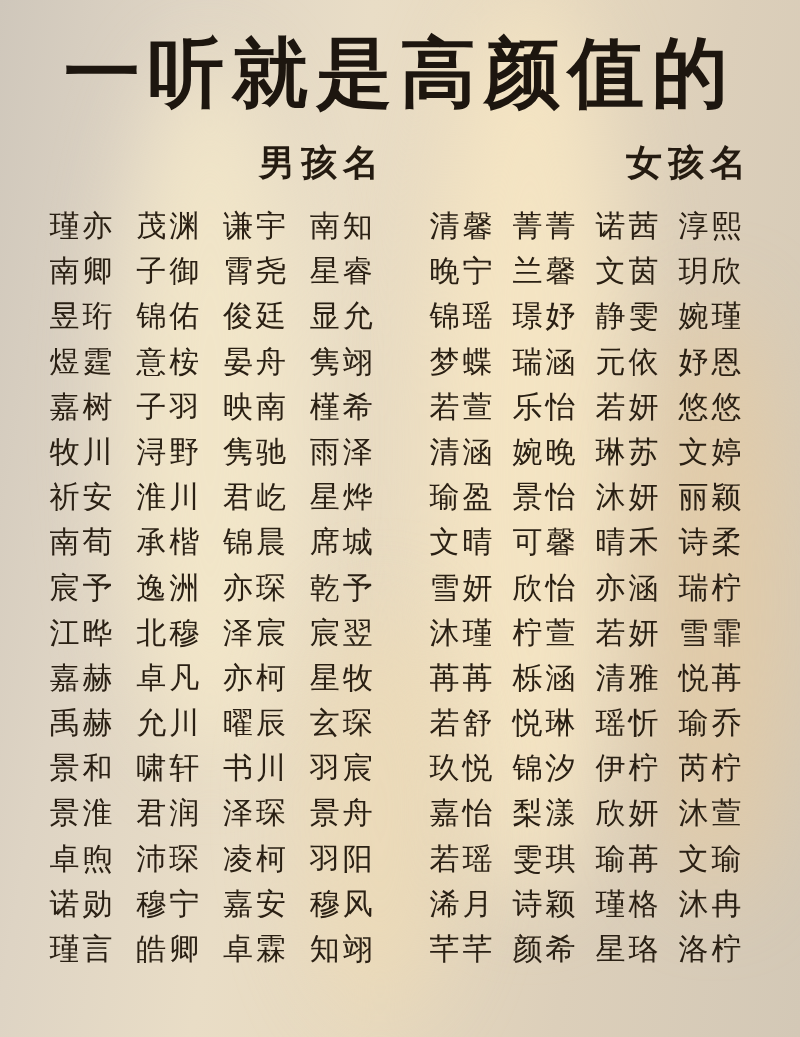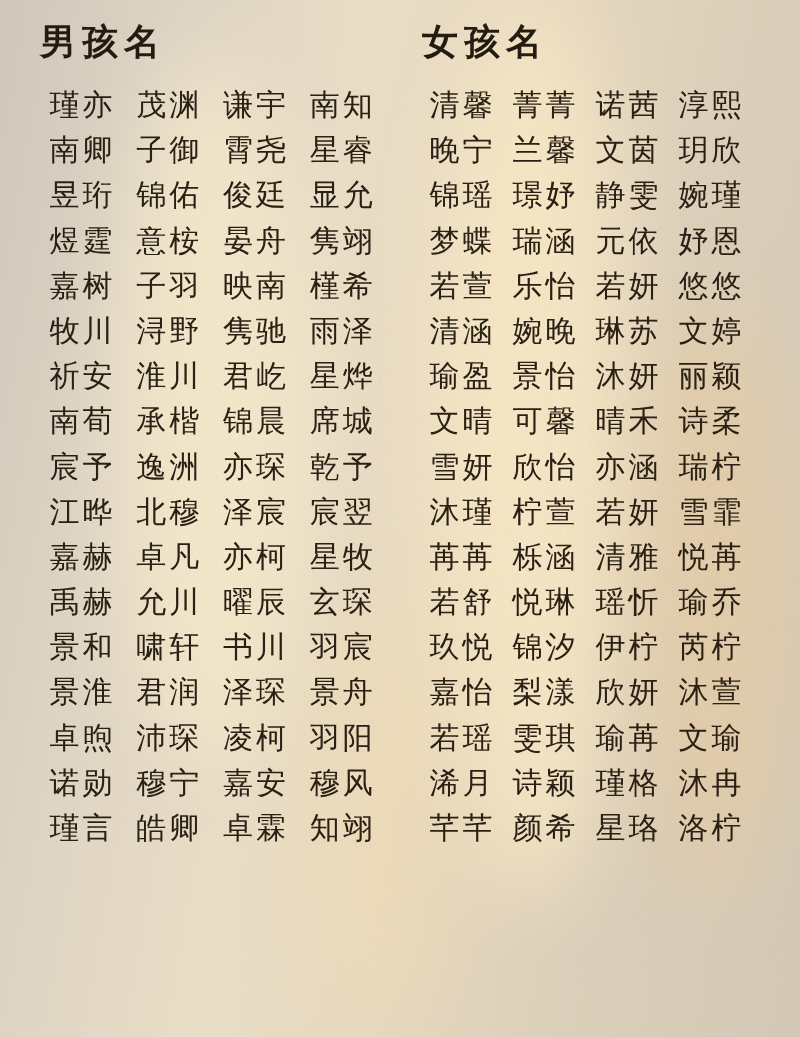--- a/index.html
+++ b/index.html
@@ -57,21 +57,21 @@
     justify-content: space-between;
   }
   .section {
     display: flex;
     flex-direction: column;
   }
   .section.boys  { width: 345px; margin-left: 12px; }
   .section.girls { width: 330px; margin-right: 20px; }
 
   .section-header {
-    text-align: left;
+    text-align: right;
     font-size: 36px;
     font-weight: 700;
     letter-spacing: 6px;
     margin-bottom: 22px;
     color: #241b11;
   }
 
   .names-grid {
     display: grid;
     grid-template-columns: repeat(4, 1fr);
@@ -90,20 +90,21 @@
 </head>
 <body>
 
 <div class="bg"></div>
 <div class="glow glow-1"></div>
 <div class="glow glow-2"></div>
 <div class="glow glow-3"></div>
 <div class="glow glow-4"></div>
 
 <div class="poster">
+  <div class="title">一听就是高颜值的</div>
 
   <div class="columns">
     <div class="section boys">
       <div class="section-header">男孩名</div>
       <div class="names-grid">
           <span class="name-item">瑾亦</span>
           <span class="name-item">茂渊</span>
           <span class="name-item">谦宇</span>
           <span class="name-item">南知</span>
           <span class="name-item">南卿</span>

